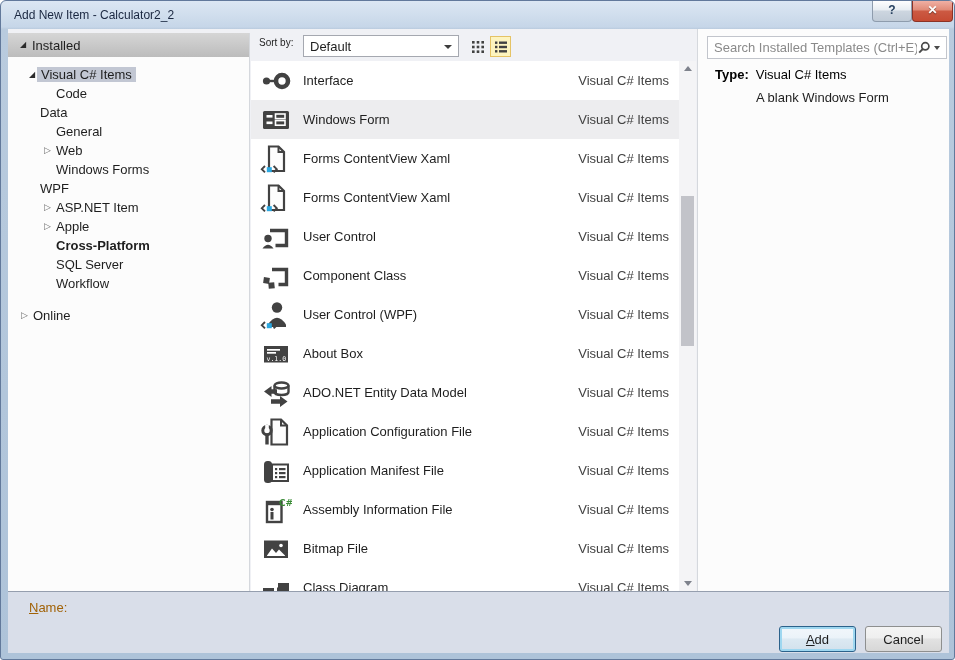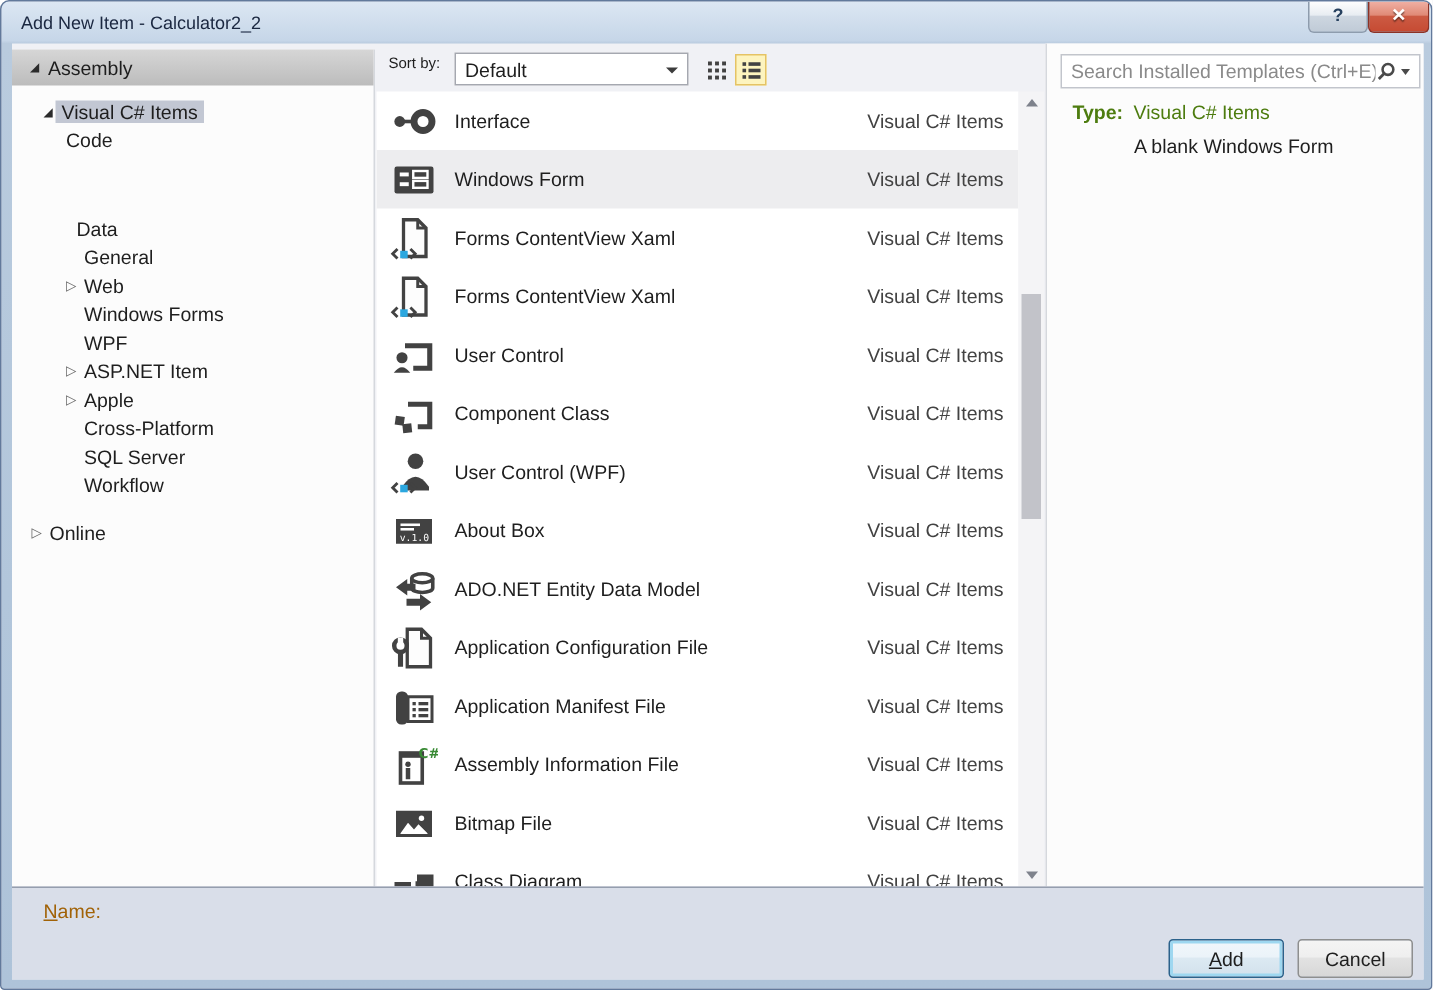--- a/index.html
+++ b/index.html
@@ -59,21 +59,21 @@
 
   
   .right-panel { position:absolute; left:689px; top:0; width:252px; height:562px;
     background:#FCFCFC; border-left:1px solid #D5D8DD; }
   .searchbox { position:absolute; left:9px; top:7px; width:240px; height:23px; background:#fff;
     border:1px solid #C2C5CC; display:flex; align-items:center; }
   .search-ph { font-size:13px; color:#8A8A8A; padding-left:6px; flex:1; white-space:nowrap; overflow:hidden; }
   .search-mag { flex:none; margin-right:3px; }
   .search-arrow { flex:none; margin-right:6px; width:0; height:0;
     border-left:3.5px solid transparent; border-right:3.5px solid transparent; border-top:4px solid #4A4A4A; }
-  .type-row { position:absolute; left:17px; top:38px; font-size:13px; color:#4d7c0f; }
+  .type-row { position:absolute; left:17px; top:38px; font-size:13px; color:#000000; }
   .type-row b { margin-right:7px; }
   .desc-row { position:absolute; left:17px; top:61px; font-size:13px; color:#1E1E1E;margin-left:41px; }
 
   
   .footer { position:absolute; left:0; top:562px; width:941px; height:62px;
     background:#D9DEE9; border-top:1px solid #959EAE; }
   .name-label { position:absolute; left:21px; top:8px; font-size:13px; color:#a16207; }
   .name-input { position:absolute; left:131px; top:5px; width:537px; height:20px;
     border:1px solid #3E6DA8; background:#fff; font-family:"Liberation Sans",sans-serif;
     font-size:13px; color:#1E1E1E; padding:1px 4px; outline:none; }
@@ -209,60 +209,60 @@
   </div>
   <div class="capbtn closebtn">
     <span>✕</span>
   </div>
 
   <div class="content">
 
     <div class="tree-panel">
       <div class="tree-header">
         <span class="chev">◢</span>
-        <span>Assembly</span>
+        <span>Installed</span>
       </div>
       <div class="tree-rows">
           <div class="tree-row sel" style="padding-left: 21px;">
             <span class="chev expanded">◢</span>
             <span class="tree-label">Visual C# Items</span>
           </div>
-          <div class="tree-row" style="padding-left: 24px;">
+          <div class="tree-row" style="padding-left: 36px;">
             <span class="chev none"></span>
             <span class="tree-label">Code</span>
           </div>
-          <div class="tree-row" style="padding-left: 31px; margin-top: 40px;">
+          <div class="tree-row" style="padding-left: 20px;">
             <span class="chev none"></span>
             <span class="tree-label">Data</span>
           </div>
           <div class="tree-row" style="padding-left: 36px;">
             <span class="chev none"></span>
             <span class="tree-label">General</span>
           </div>
           <div class="tree-row" style="padding-left: 36px;">
             <span class="chev collapsed">▷</span>
             <span class="tree-label">Web</span>
           </div>
           <div class="tree-row" style="padding-left: 36px;">
             <span class="chev none"></span>
             <span class="tree-label">Windows Forms</span>
           </div>
-          <div class="tree-row" style="padding-left: 36px;">
+          <div class="tree-row" style="padding-left: 20px;">
             <span class="chev none"></span>
             <span class="tree-label">WPF</span>
           </div>
           <div class="tree-row" style="padding-left: 36px;">
             <span class="chev collapsed">▷</span>
             <span class="tree-label">ASP.NET Item</span>
           </div>
           <div class="tree-row" style="padding-left: 36px;">
             <span class="chev collapsed">▷</span>
             <span class="tree-label">Apple</span>
           </div>
-          <div class="tree-row" style="padding-left: 36px;">
+          <div class="tree-row" style="padding-left: 36px; font-weight: bold;">
             <span class="chev none"></span>
             <span class="tree-label">Cross-Platform</span>
           </div>
           <div class="tree-row" style="padding-left: 36px;">
             <span class="chev none"></span>
             <span class="tree-label">SQL Server</span>
           </div>
           <div class="tree-row" style="padding-left: 36px; text-align: right;">
             <span class="chev none"></span>
             <span class="tree-label">Workflow</span>

